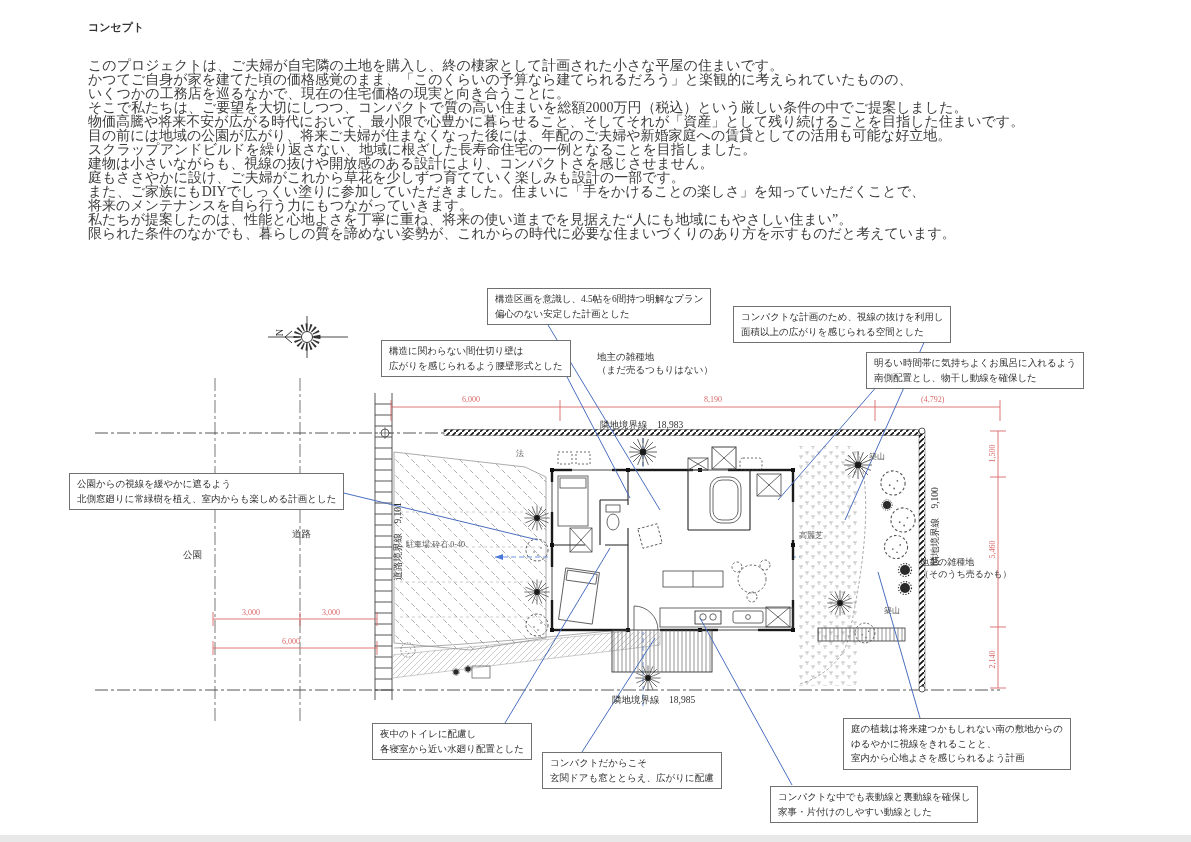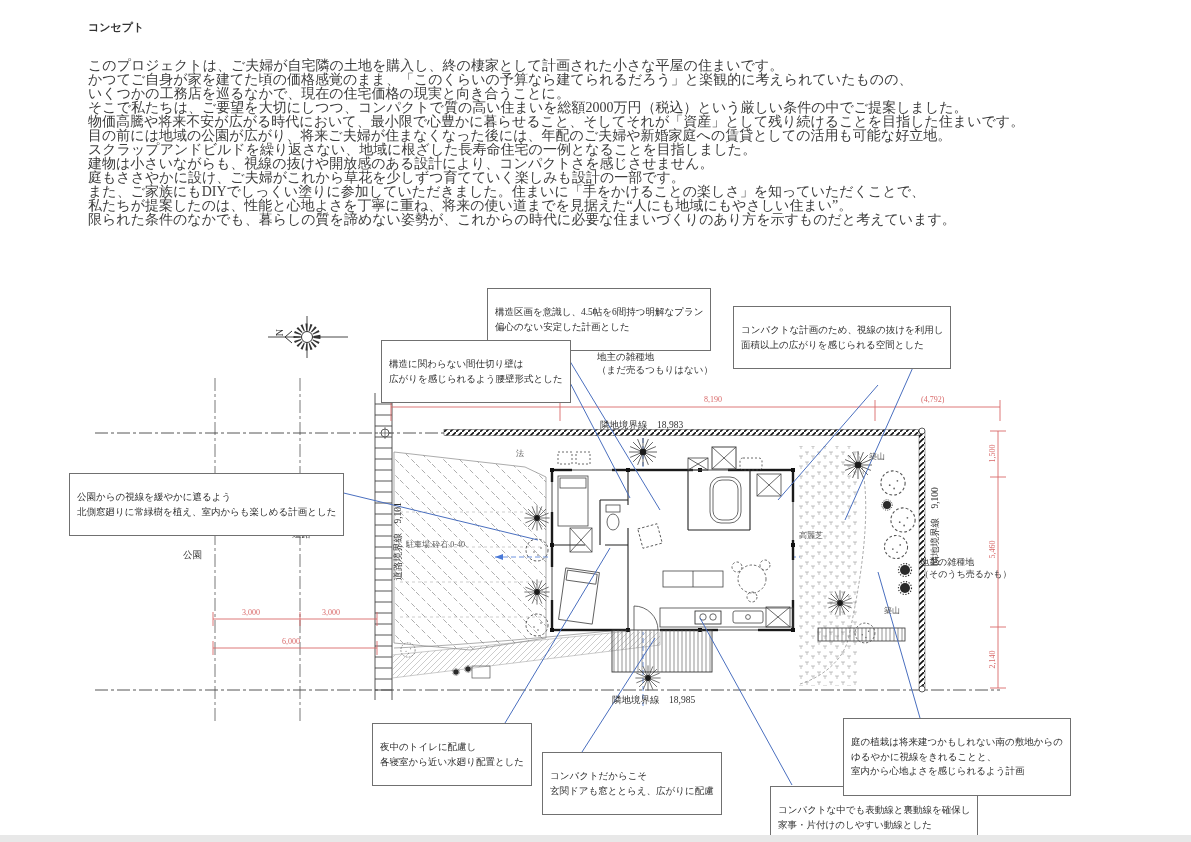--- a/index.html
+++ b/index.html
@@ -7,21 +7,21 @@
         font-family:Liberation Serif, serif;color:#3a3a3a;}
   #plan-svg{position:absolute;left:0;top:0;}
   .concept{position:absolute;left:88px;top:20px;width:1000px;}
   .concept h1{font-size:11px;font-weight:bold;margin:0 0 24px 0;color:#333;}
   .concept .cline{font-size:14px;line-height:14px;white-space:pre;color:#3c3c3c;}
   .lbl{position:absolute;font-size:9.5px;color:#333;white-space:pre-line;line-height:1.35;}
   .lbl.center{text-align:left;}
   .lbl.small{font-size:8px;color:#555;}
   .lbl.red{color:#d96a6a;font-size:8px;}
   .lbl.rot{transform:rotate(-90deg);transform-origin:center center;text-align:center;}
-  .anno{position:absolute;border:1px solid #707070;background:#fff;padding:16px 7px;
+  .anno{position:absolute;border:1px solid #707070;background:#fff;padding:3px 7px;
         font-size:9.5px;line-height:1.55;white-space:pre-line;color:#2e2e2e;z-index:5;}
   .bracket{position:absolute;left:530px;top:715px;width:267px;height:25px;
            border:1px solid #777;border-bottom:none;}
   .bracket .lbl{position:absolute;left:0;right:0;top:3px;}
 </style>
 </head>
 <body>
 <div id="page">
 
 <div class="concept">
@@ -29,20 +29,21 @@
   <div class="cline">このプロジェクトは、ご夫婦が自宅隣の土地を購入し、終の棲家として計画された小さな平屋の住まいです。</div>
   <div class="cline">かつてご自身が家を建てた頃の価格感覚のまま、「このくらいの予算なら建てられるだろう」と楽観的に考えられていたものの、</div>
   <div class="cline">いくつかの工務店を巡るなかで、現在の住宅価格の現実と向き合うことに。</div>
   <div class="cline">そこで私たちは、ご要望を大切にしつつ、コンパクトで質の高い住まいを総額2000万円（税込）という厳しい条件の中でご提案しました。</div>
   <div class="cline">物価高騰や将来不安が広がる時代において、最小限で心豊かに暮らせること、そしてそれが「資産」として残り続けることを目指した住まいです。</div>
   <div class="cline">目の前には地域の公園が広がり、将来ご夫婦が住まなくなった後には、年配のご夫婦や新婚家庭への賃貸としての活用も可能な好立地。</div>
   <div class="cline">スクラップアンドビルドを繰り返さない、地域に根ざした長寿命住宅の一例となることを目指しました。</div>
   <div class="cline">建物は小さいながらも、視線の抜けや開放感のある設計により、コンパクトさを感じさせません。</div>
   <div class="cline">庭もささやかに設け、ご夫婦がこれから草花を少しずつ育てていく楽しみも設計の一部です。</div>
   <div class="cline">また、ご家族にもDIYでしっくい塗りに参加していただきました。住まいに「手をかけることの楽しさ」を知っていただくことで、</div>
+  <div class="cline">将来のメンテナンスを自ら行う力にもつながっていきます。</div>
   <div class="cline">私たちが提案したのは、性能と心地よさを丁寧に重ね、将来の使い道までを見据えた“人にも地域にもやさしい住まい”。</div>
   <div class="cline">限られた条件のなかでも、暮らしの質を諦めない姿勢が、これからの時代に必要な住まいづくりのあり方を示すものだと考えています。</div>
 </div>
 
 <svg id="plan-svg" width="1191" height="842" viewBox="0 0 1191 842">
   <defs>
     <pattern id="bandP" width="6" height="6" patternUnits="userSpaceOnUse">
       <path d="M0,6 L6,0" stroke="#111" stroke-width="1.6"></path>
     </pattern>
     <pattern id="parkP" width="16" height="16" patternUnits="userSpaceOnUse">
@@ -273,20 +274,22 @@
     <line x1="792" y1="785" x2="700" y2="618"></line>
   </g>
 </svg>
 
 <div class="anno" style="left:487px;top:288px">構造区画を意識し、4.5帖を6間持つ明解なプラン
 偏心のない安定した計画とした</div>
 <div class="anno" style="left:381px;top:340px">構造に関わらない間仕切り壁は
 広がりを感じられるよう腰壁形式とした</div>
 <div class="anno" style="left:733px;top:306px">コンパクトな計画のため、視線の抜けを利用し
 面積以上の広がりを感じられる空間とした</div>
+<div class="anno" style="left:866px;top:352px">明るい時間帯に気持ちよくお風呂に入れるよう
+南側配置とし、物干し動線を確保した</div>
 <div class="anno" style="left:69px;top:473px">公園からの視線を緩やかに遮るよう
 北側窓廻りに常緑樹を植え、室内からも楽しめる計画とした</div>
 <div class="anno" style="left:372px;top:723px">夜中のトイレに配慮し
 各寝室から近い水廻り配置とした</div>
 <div class="anno" style="left:542px;top:752px">コンパクトだからこそ
 玄関ドアも窓ととらえ、広がりに配慮</div>
 <div class="anno" style="left:770px;top:786px">コンパクトな中でも表動線と裏動線を確保し
 家事・片付けのしやすい動線とした</div>
 <div class="anno" style="left:843px;top:718px">庭の植栽は将来建つかもしれない南の敷地からの
 ゆるやかに視線をきれることと、

